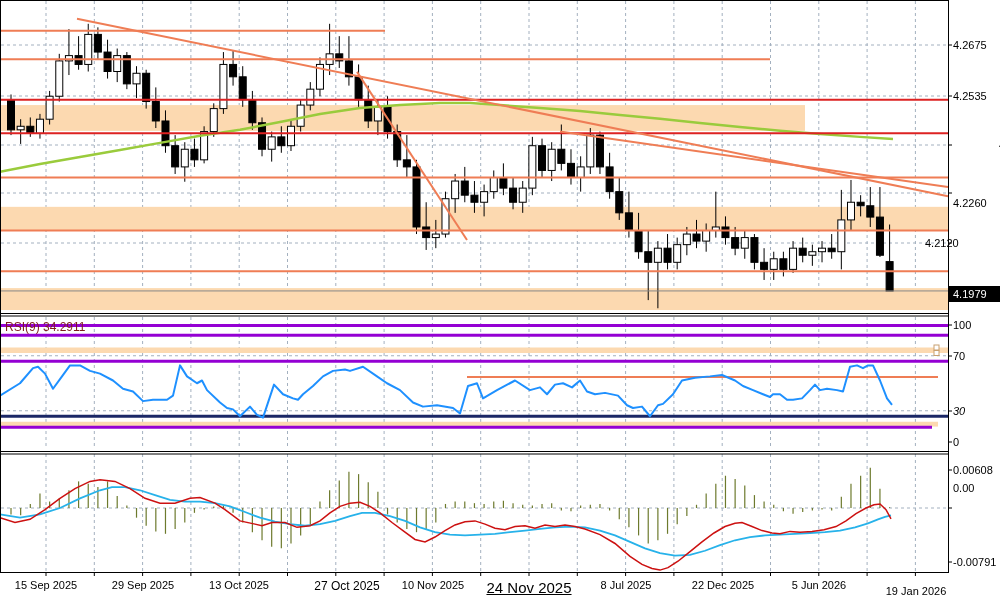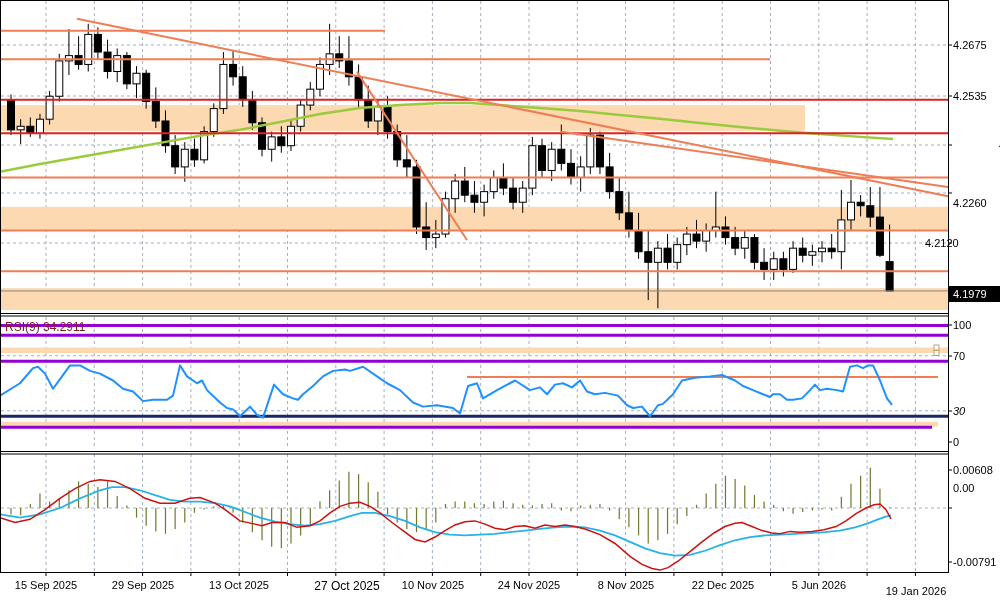--- a/index.html
+++ b/index.html
@@ -447,19 +447,19 @@
       <div style="position: absolute; left: 953px; top: 411px; transform: translateY(-50%); font-size: 11px; font-style: italic;">30</div>
       <div style="position: absolute; left: 953px; top: 442px; transform: translateY(-50%); font-size: 11px;">0</div>
       <div style="position: absolute; left: 953px; top: 470px; transform: translateY(-50%); font-size: 11px;">0.00608</div>
       <div style="position: absolute; left: 953px; top: 488px; transform: translateY(-50%); font-size: 11px;">0.00</div>
       <div style="position: absolute; left: 953px; top: 562px; transform: translateY(-50%); font-size: 11px;">-0.00791</div>
       <div style="position: absolute; left: 46px; top: 579px; transform: translateX(-50%); font-size: 11px; white-space: nowrap;">15 Sep 2025</div>
       <div style="position: absolute; left: 143px; top: 579px; transform: translateX(-50%); font-size: 11px; white-space: nowrap;">29 Sep 2025</div>
       <div style="position: absolute; left: 239px; top: 579px; transform: translateX(-50%); font-size: 11px; white-space: nowrap;">13 Oct 2025</div>
       <div style="position: absolute; left: 336px; top: 579px; transform: translateX(-50%); font-size: 12px; white-space: nowrap; margin-left: 11px;">27 Oct 2025</div>
       <div style="position: absolute; left: 433px; top: 579px; transform: translateX(-50%); font-size: 11px; white-space: nowrap;">10 Nov 2025</div>
-      <div style="position: absolute; left: 529px; top: 579px; transform: translateX(-50%); font-size: 11px; white-space: nowrap;">24 Nov 2025</div>
-      <div style="position: absolute; left: 626px; top: 579px; transform: translateX(-50%); font-size: 11px; white-space: nowrap;">8 Nov 2025</div>
+      <div style="position: absolute; left: 529px; top: 579px; transform: translateX(-50%); font-size: 15px; white-space: nowrap; text-decoration: underline;">24 Nov 2025</div>
+      <div style="position: absolute; left: 626px; top: 579px; transform: translateX(-50%); font-size: 11px; white-space: nowrap;">8 Jul 2025</div>
       <div style="position: absolute; left: 723px; top: 579px; transform: translateX(-50%); font-size: 11px; white-space: nowrap;">22 Dec 2025</div>
       <div style="position: absolute; left: 819px; top: 579px; transform: translateX(-50%); font-size: 11px; white-space: nowrap;">5 Jun 2026</div>
       <div style="position: absolute; left: 916px; top: 579px; transform: translateX(-50%); font-size: 11px; white-space: nowrap; margin-top: 6px;">19 Jan 2026</div>
     </div>
 </div>
 
 </body></html>

